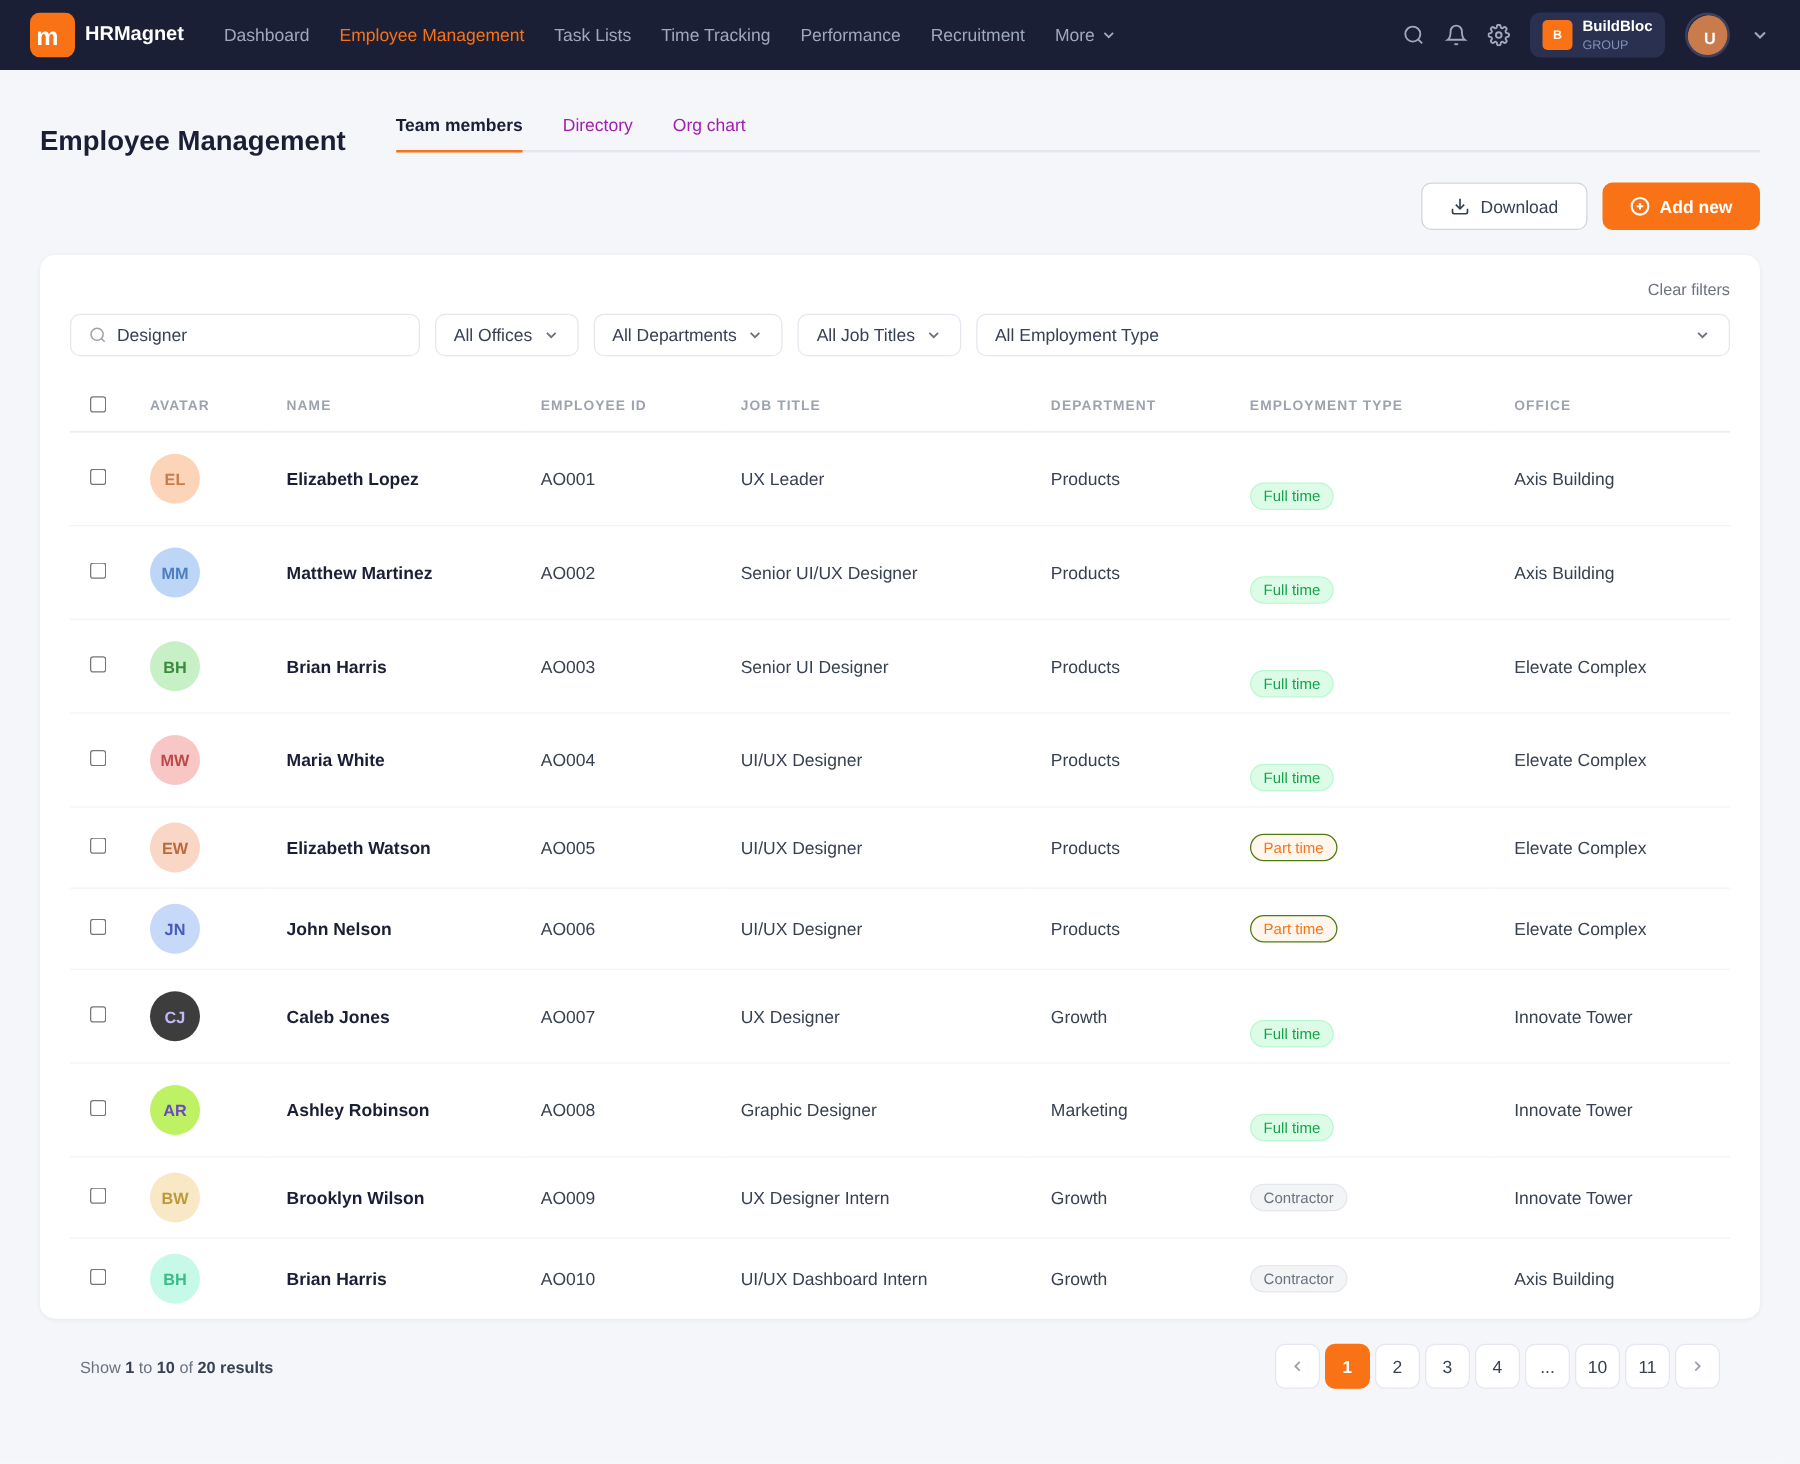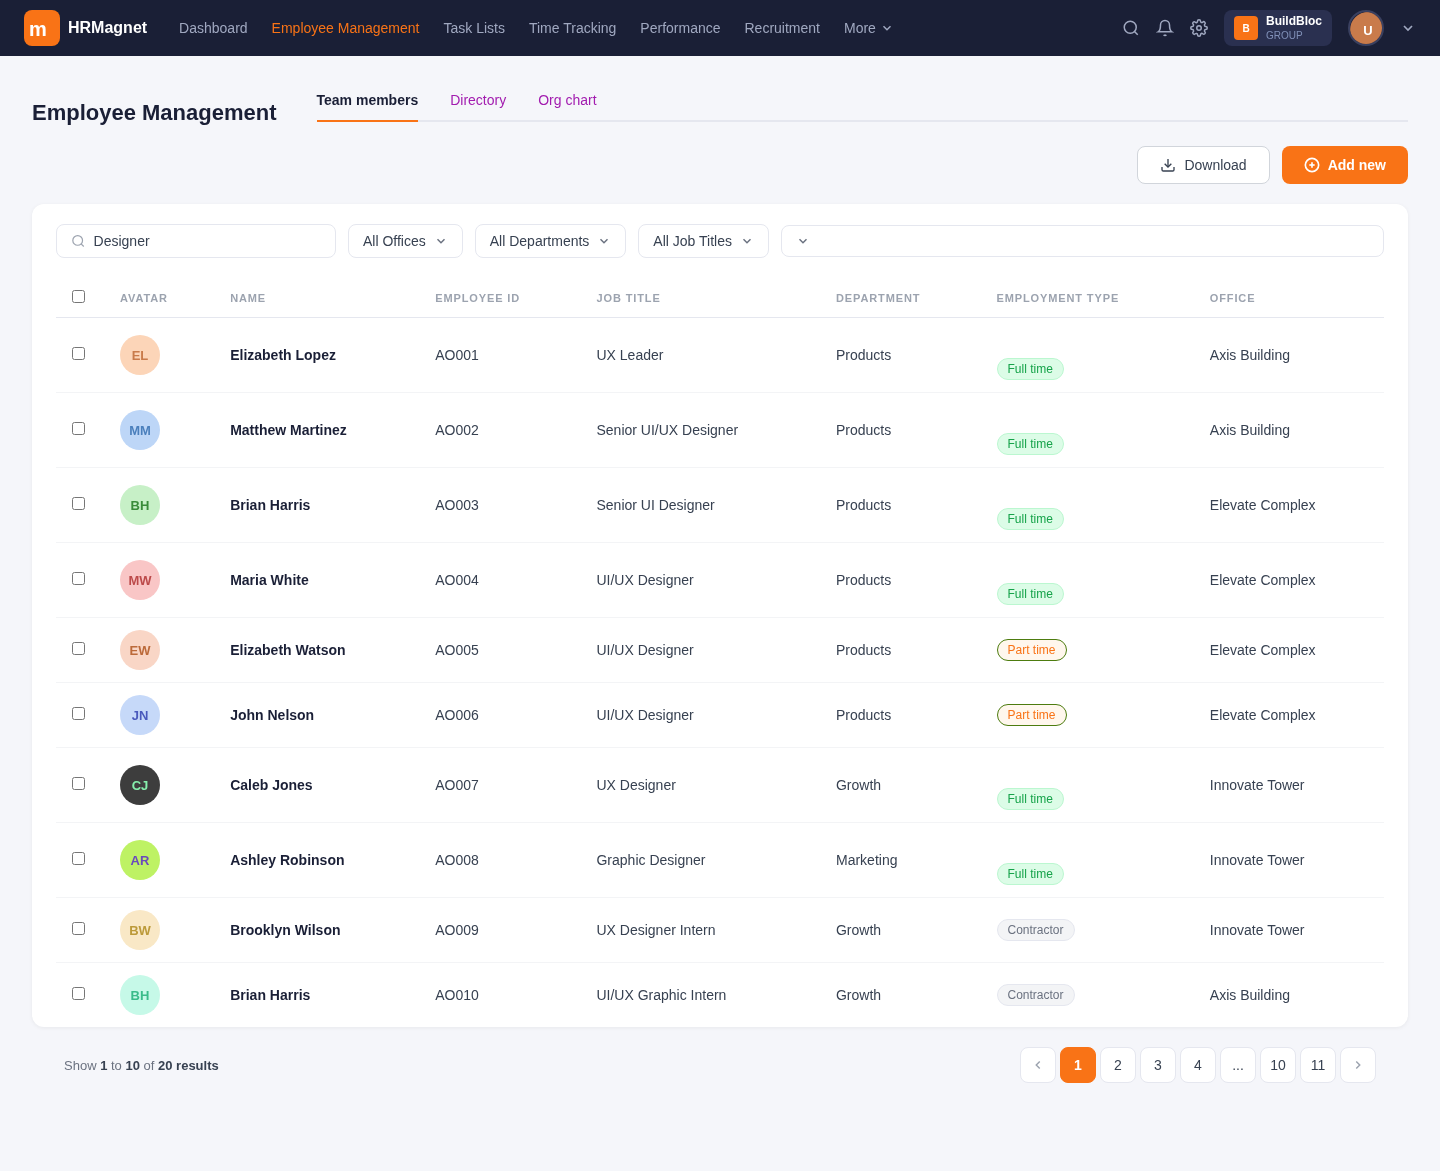--- a/index.html
+++ b/index.html
@@ -421,20 +421,23 @@
       <svg width="16" height="16" viewBox="0 0 24 24" fill="none" stroke="white" stroke-width="2.5">
           <circle cx="12" cy="12" r="10"></circle>
           <line x1="12" y1="8" x2="12" y2="16"></line>
           <line x1="8" y1="12" x2="16" y2="12"></line>
         </svg>
       <span>Add new</span>
     </button>
   </div>
 
   <div class="filter-section">
+    <div class="filter-top">
+      <span class="clear-filters">Clear filters</span>
+    </div>
     <div class="filters-row">
       <div class="search-input-wrap">
         <svg width="16" height="16" viewBox="0 0 24 24" fill="none" stroke="#9ca3af" stroke-width="2">
             <circle cx="11" cy="11" r="8"></circle>
             <path d="M21 21l-4.35-4.35"></path>
           </svg>
         <input type="text" value="Designer" placeholder="Search..." style="">
       </div>
       <div class="filter-dropdown">
         <span>All Offices</span>
@@ -448,20 +451,21 @@
             <path d="M6 9l6 6 6-6"></path>
           </svg>
       </div>
       <div class="filter-dropdown">
         <span>All Job Titles</span>
         <svg width="14" height="14" viewBox="0 0 24 24" fill="none" stroke="#6b7280" stroke-width="2.5">
             <path d="M6 9l6 6 6-6"></path>
           </svg>
       </div>
       <div class="filter-dropdown wide">
+        <span style="flex:1;">All Employment Type</span>
         <svg width="14" height="14" viewBox="0 0 24 24" fill="none" stroke="#6b7280" stroke-width="2.5">
             <path d="M6 9l6 6 6-6"></path>
           </svg>
       </div>
     </div>
 
     <div class="table-container">
       <table>
         <thead>
           <tr>
@@ -544,21 +548,21 @@
     <td class="employee-name">John Nelson</td>
     <td>AO006</td>
     <td>UI/UX Designer</td>
     <td>Products</td>
     <td><span class="badge badge-parttime">Part time</span></td>
     <td>Elevate Complex</td>
   </tr>
             <tr>
     <td><input type="checkbox" style=""></td>
     <td>
-      <div class="avatar-circle" style="background:#3d3d3d;color:#86efac;">CJ</div>
+      <div class="avatar-circle" style="background:#3d3d3d;color:#c4b5fd;">CJ</div>
     </td>
     <td class="employee-name">Caleb Jones</td>
     <td>AO007</td>
     <td>UX Designer</td>
     <td>Growth</td>
     <td><span class="badge badge-fulltime">Full time</span></td>
     <td>Innovate Tower</td>
   </tr>
             <tr>
     <td><input type="checkbox" style=""></td>
@@ -584,21 +588,21 @@
     <td><span class="badge badge-contractor">Contractor</span></td>
     <td>Innovate Tower</td>
   </tr>
             <tr>
     <td><input type="checkbox" style=""></td>
     <td>
       <div class="avatar-circle" style="background:#c6f9e8;color:#3abc8a;">BH</div>
     </td>
     <td class="employee-name">Brian Harris</td>
     <td>AO010</td>
-    <td>UI/UX Graphic Intern</td>
+    <td>UI/UX Dashboard Intern</td>
     <td>Growth</td>
     <td><span class="badge badge-contractor">Contractor</span></td>
     <td>Axis Building</td>
   </tr>
           </tbody>
       </table>
     </div>
   </div>
 
   <div class="pagination-bar">

